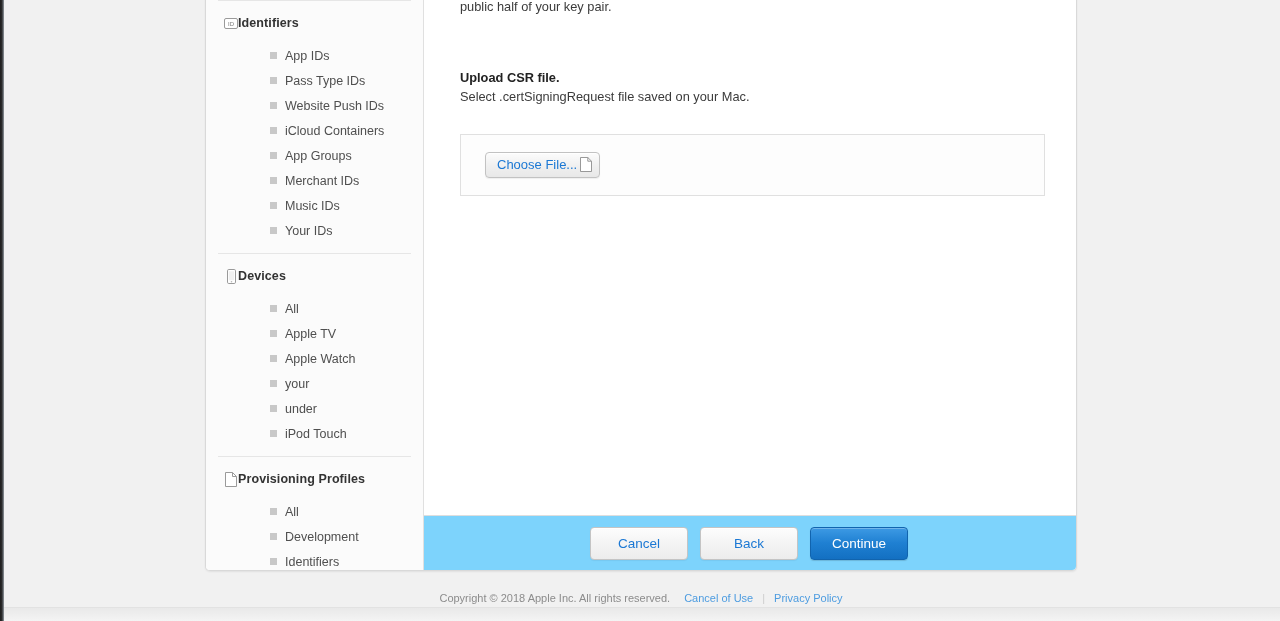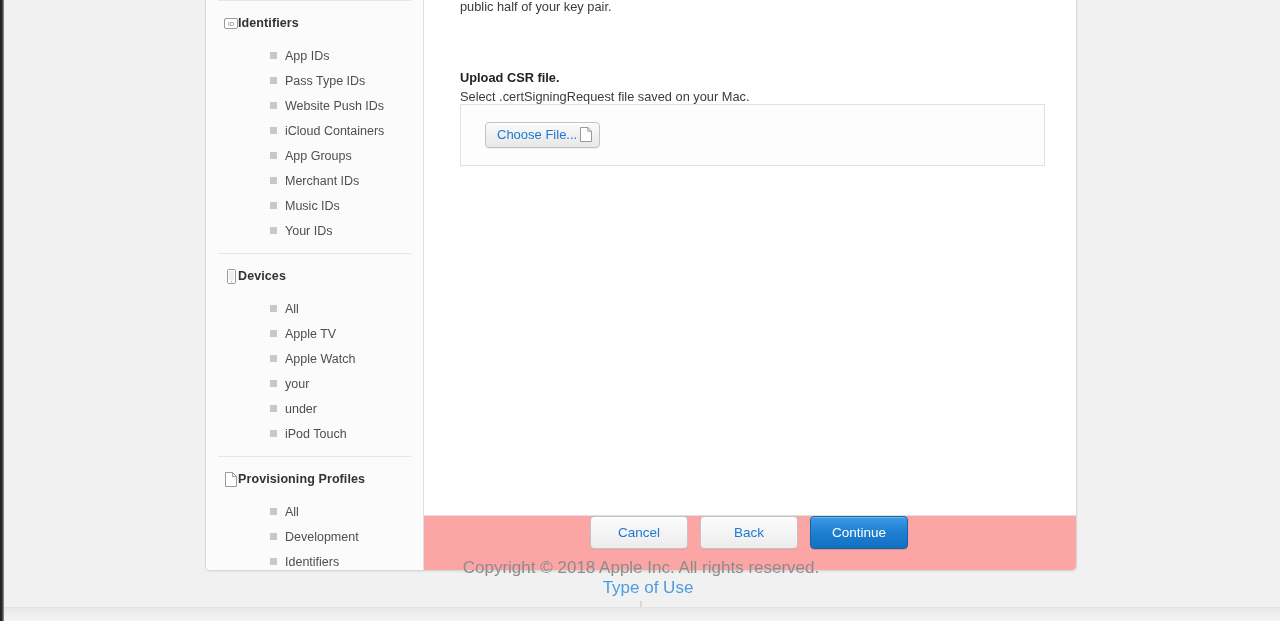--- a/index.html
+++ b/index.html
@@ -156,20 +156,21 @@
     margin-top: 53px;
   }
 
   #upload-subheading {
     font-size: 12.8px;
     color: #3b3b3b;
     margin-top: 4px;
   }
 
   #upload-box {
+    margin-top: 30px;
     width: 585px;
     height: 62px;
     background: #fdfdfd;
     border: 1px solid #e0e0e0;
     display: flex;
     align-items: center;
     padding-left: 24px;
   }
 
   #choose-file-button {
@@ -200,24 +201,24 @@
     font-size: 12.5px;
     color: #333333;
     margin-left: 42px;
     white-space: nowrap;
   }
 
   
   #button-bar {
     flex: 0 0 55px;
     height: 55px;
-    background: #fca5a5;
+    background: #7dd3fc;
     border-top: 1px solid #dedede;
     display: flex;
-    align-items: flex-start;
+    align-items: center;
     justify-content: center;
     gap: 12px;
     padding-right: 2px;
   }
 
   .action-button {
     height: 33px;
     min-width: 98px;
     padding: 0 18px;
     border-radius: 4px;
@@ -245,23 +246,22 @@
   #site-footer {
     position: absolute;
     left: 205px;
     top: 585px;
     width: 872px;
     height: 26px;
     display: flex;
     align-items: center;
     justify-content: center;
     gap: 0;
-    font-size: 17px;
+    font-size: 11px;
     color: #8a8a8a;
-    flex-direction: column;
   }
   #copyright-text { color: #8c8c8c; }
   .footer-link {
     color: #4d9ce0;
     text-decoration: none;
     cursor: pointer;
   }
   .footer-sep {
     color: #cdcdcd;
     padding: 0 9px;
@@ -415,19 +415,19 @@
       <button class="action-button secondary">Back</button>
       <button class="action-button primary">Continue</button>
     </div>
 
   </section>
 
 </div>
 
 <footer id="site-footer">
   <span id="copyright-text">Copyright © 2018 Apple Inc. All rights reserved.</span>
-  <a class="footer-link" id="terms-of-use-link">Type of Use</a>
+  <a class="footer-link" id="terms-of-use-link">Cancel of Use</a>
   <span class="footer-sep">|</span>
   <a class="footer-link">Privacy Policy</a>
 </footer>
 
 <div id="browser-bottom-edge"></div>
 <div id="browser-left-edge"></div>
 
 </body></html>

